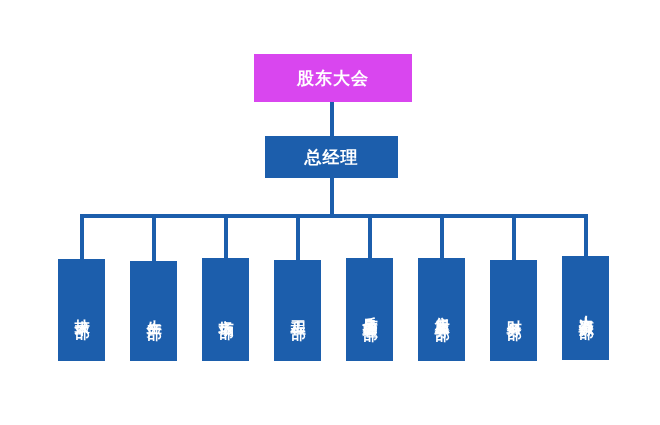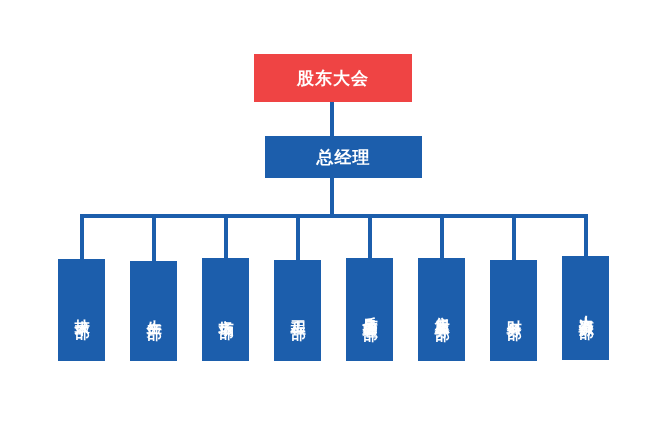--- a/index.html
+++ b/index.html
@@ -72,23 +72,23 @@
       <div class="conn conn-v" style="left: 80px; top: 214px; width: 4px; height: 45px; background: rgb(28, 94, 172);"></div>
       <div class="conn conn-v" style="left: 152px; top: 214px; width: 4px; height: 47px; background: rgb(28, 94, 172);"></div>
       <div class="conn conn-v" style="left: 224px; top: 214px; width: 4px; height: 44px; background: rgb(28, 94, 172);"></div>
       <div class="conn conn-v" style="left: 296px; top: 214px; width: 4px; height: 46px; background: rgb(28, 94, 172);"></div>
       <div class="conn conn-v" style="left: 368px; top: 214px; width: 4px; height: 44px; background: rgb(28, 94, 172);"></div>
       <div class="conn conn-v" style="left: 440px; top: 214px; width: 4px; height: 44px; background: rgb(28, 94, 172);"></div>
       <div class="conn conn-v" style="left: 512px; top: 214px; width: 4px; height: 46px; background: rgb(28, 94, 172);"></div>
       <div class="conn conn-v" style="left: 584px; top: 214px; width: 4px; height: 42px; background: rgb(28, 94, 172);"></div>
     </div>
 
-  <div class="node node-top" style="left: 254px; top: 54px; width: 158px; height: 48px; background: #ef4444; color: rgb(255, 255, 255);">股东大会</div>
+  <div class="node node-top" style="left: 254px; top: 54px; width: 158px; height: 48px; background: #d946ef; color: rgb(255, 255, 255);">股东大会</div>
 
-  <div class="node node-top" style="left: 265px; top: 136px; width: 157px; height: 42px; background: rgb(28, 94, 172); color: rgb(255, 255, 255);">总经理</div>
+  <div class="node node-top" style="left: 265px; top: 136px; width: 133px; height: 42px; background: rgb(28, 94, 172); color: rgb(255, 255, 255);">总经理</div>
 
   <div id="department-nodes">
       <div class="node node-leaf" style="left: 58px; top: 259px; width: 47px; height: 102px; background: rgb(28, 94, 172); color: rgb(255, 255, 255);">技术部</div>
       <div class="node node-leaf" style="left: 130px; top: 261px; width: 47px; height: 100px; background: rgb(28, 94, 172); color: rgb(255, 255, 255);">生产部</div>
       <div class="node node-leaf" style="left: 202px; top: 258px; width: 47px; height: 103px; background: rgb(28, 94, 172); color: rgb(255, 255, 255);">市场部</div>
       <div class="node node-leaf" style="left: 274px; top: 260px; width: 47px; height: 101px; background: rgb(28, 94, 172); color: rgb(255, 255, 255);">工程部</div>
       <div class="node node-leaf" style="left: 346px; top: 258px; width: 47px; height: 103px; background: rgb(28, 94, 172); color: rgb(255, 255, 255);">质量管理部</div>
       <div class="node node-leaf" style="left: 418px; top: 258px; width: 47px; height: 103px; background: rgb(28, 94, 172); color: rgb(255, 255, 255);">售后服务部</div>
       <div class="node node-leaf" style="left: 490px; top: 260px; width: 47px; height: 101px; background: rgb(28, 94, 172); color: rgb(255, 255, 255);">财务部</div>
       <div class="node node-leaf" style="left: 562px; top: 256px; width: 47px; height: 104px; background: rgb(28, 94, 172); color: rgb(255, 255, 255);">人力资源部</div>

